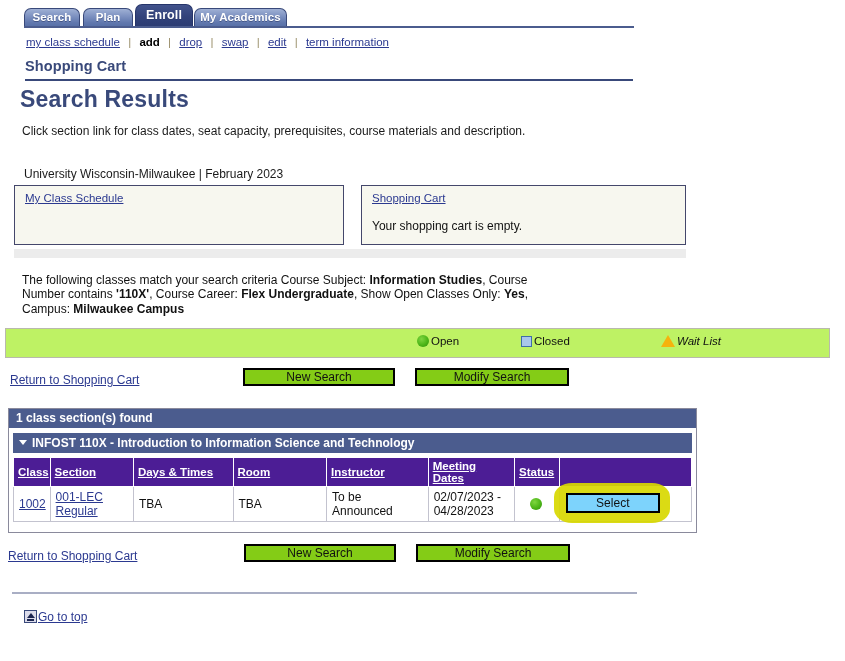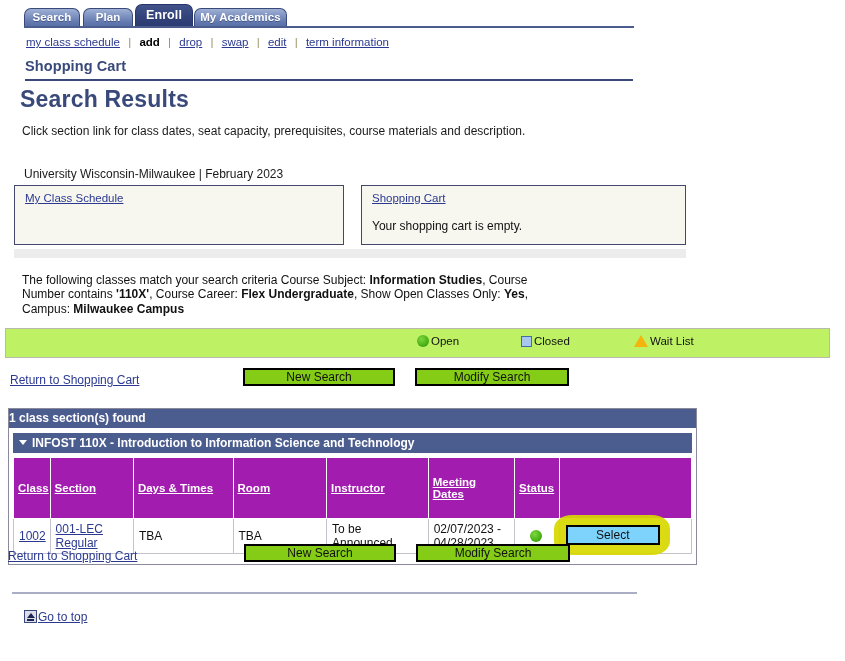--- a/index.html
+++ b/index.html
@@ -173,21 +173,21 @@
   .legend-item {
     position: absolute;
     top: 6px;
     height: 16px;
     font-size: 11.5px;
     color: #111111;
     white-space: nowrap;
   }
   #legend-open { left: 411px; }
   #legend-closed { left: 515px; }
-  #legend-wait { left: 628px; }
+  #legend-wait { left: 655px; font-style: italic; }
   .ic {
     display: inline-block;
     vertical-align: -2px;
     margin-right: 2px;
   }
   .ic-open {
     width: 12px; height: 12px;
     border-radius: 50%;
     background: radial-gradient(circle at 38% 34%, #7ed63f 0%, #4cb518 55%, #2f8c0a 100%);
   }
@@ -239,20 +239,21 @@
     border: 1px solid #8a8a9c;
     background: #ffffff;
   }
   .results-header {
     height: 19px;
     background: #4b5c8e;
     color: #ffffff;
     font-size: 12px;
     font-weight: bold;
     line-height: 19px;
+    padding-left: 7px;
     box-sizing: border-box;
   }
   .course-bar {
     margin: 5px 4px 0 4px;
     height: 20px;
     background: #4b5c8e;
     color: #ffffff;
     font-size: 12px;
     font-weight: bold;
     line-height: 20px;
@@ -269,26 +270,26 @@
     vertical-align: 2px;
     margin-right: 5px;
   }
   .tablewrap { padding: 4px 4px 10px 4px; }
   table.sections {
     border-collapse: collapse;
     width: 100%;
     table-layout: fixed;
   }
   table.sections th {
-    background: #a21caf;
+    background: #4c1d95;
     color: #ffffff;
     font-size: 11.5px;
     font-weight: bold;
     text-align: left;
-    padding: 18px 4px;
+    padding: 2px 4px;
     border: 1px solid #ffffff;
     height: 15px;
     box-sizing: border-box;
   }
   table.sections th span {
     text-decoration: underline;
     cursor: pointer;
   }
   table.sections td {
     background: #ffffff;

